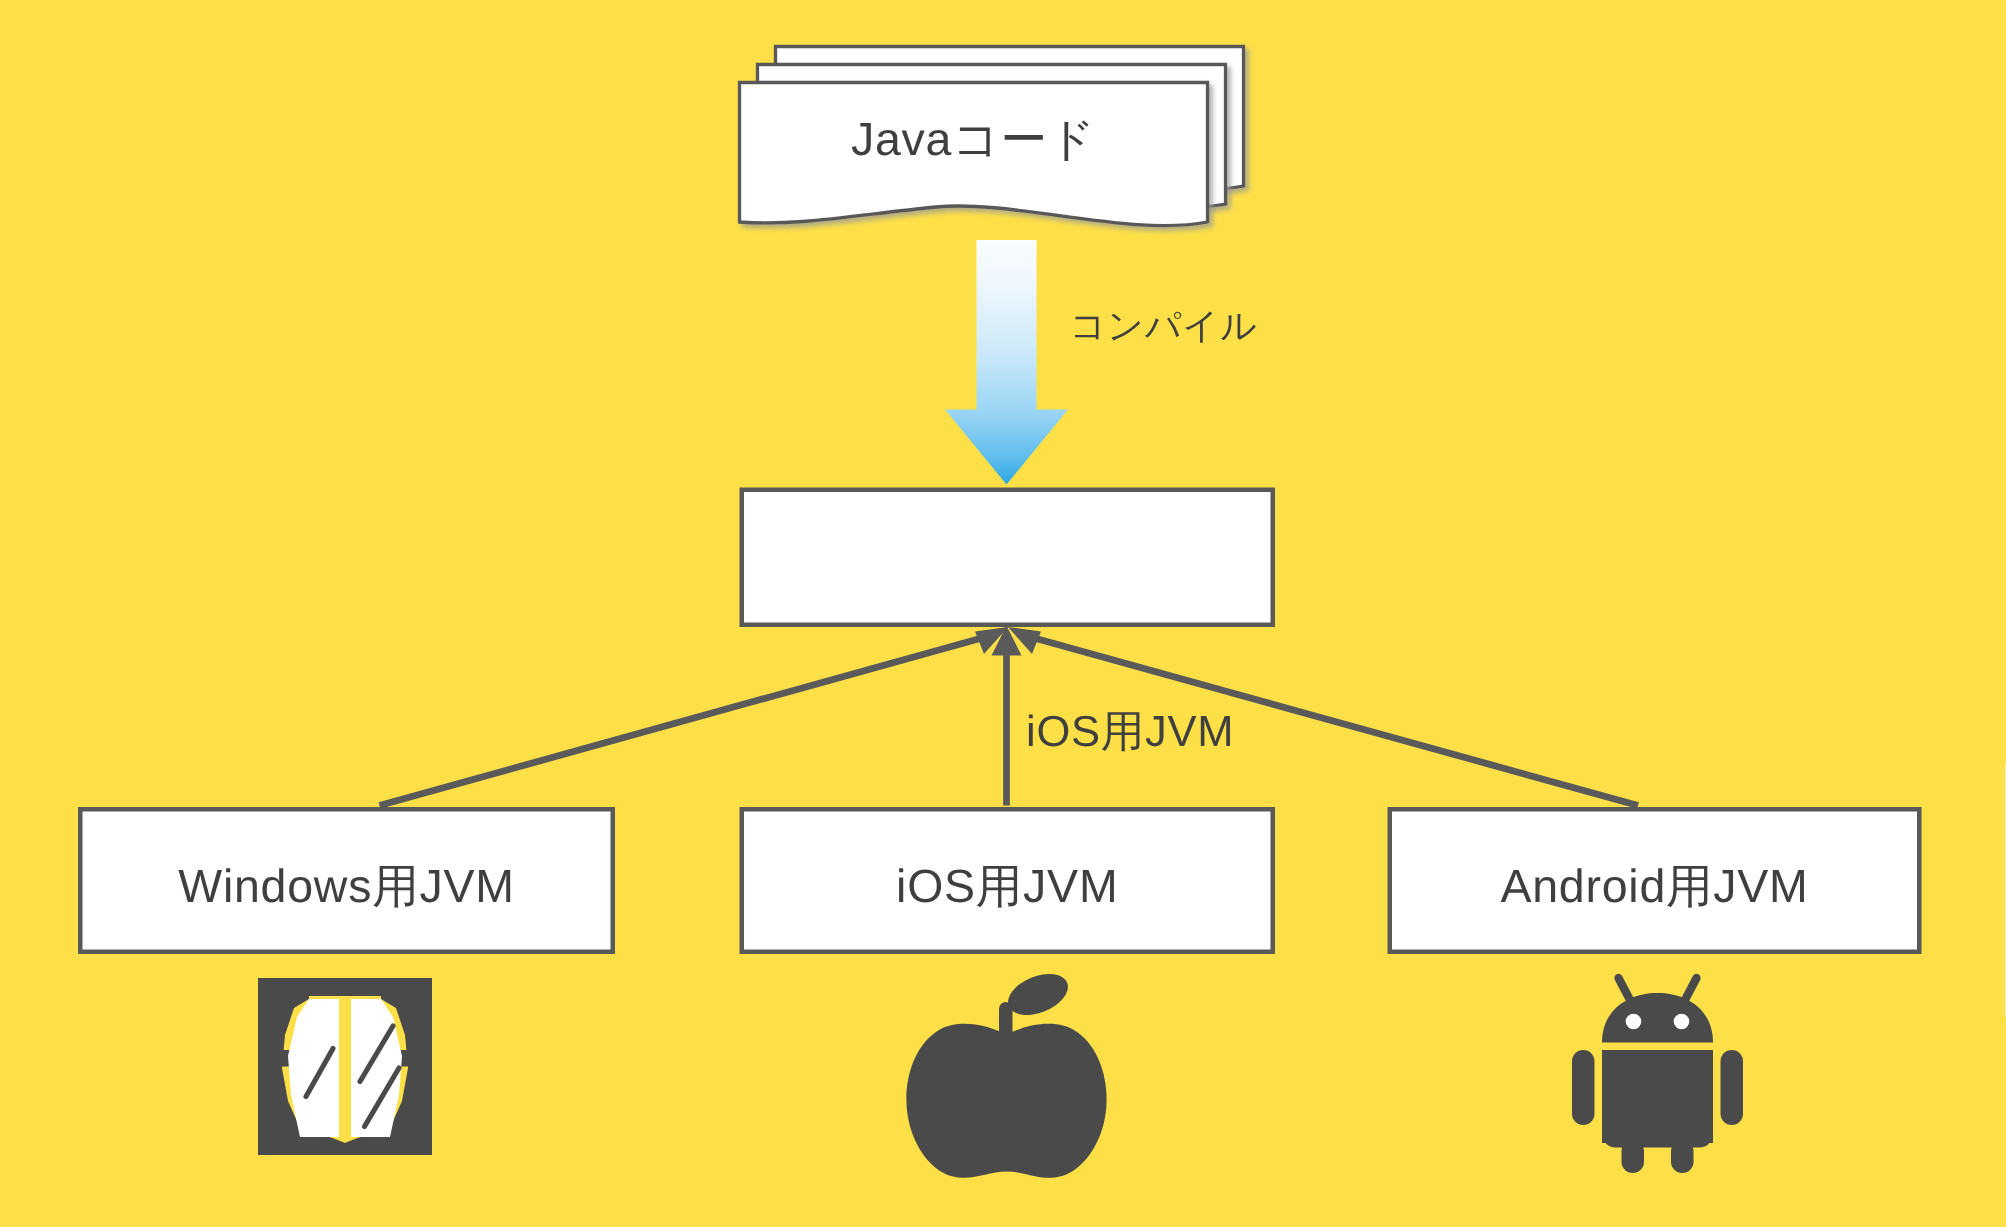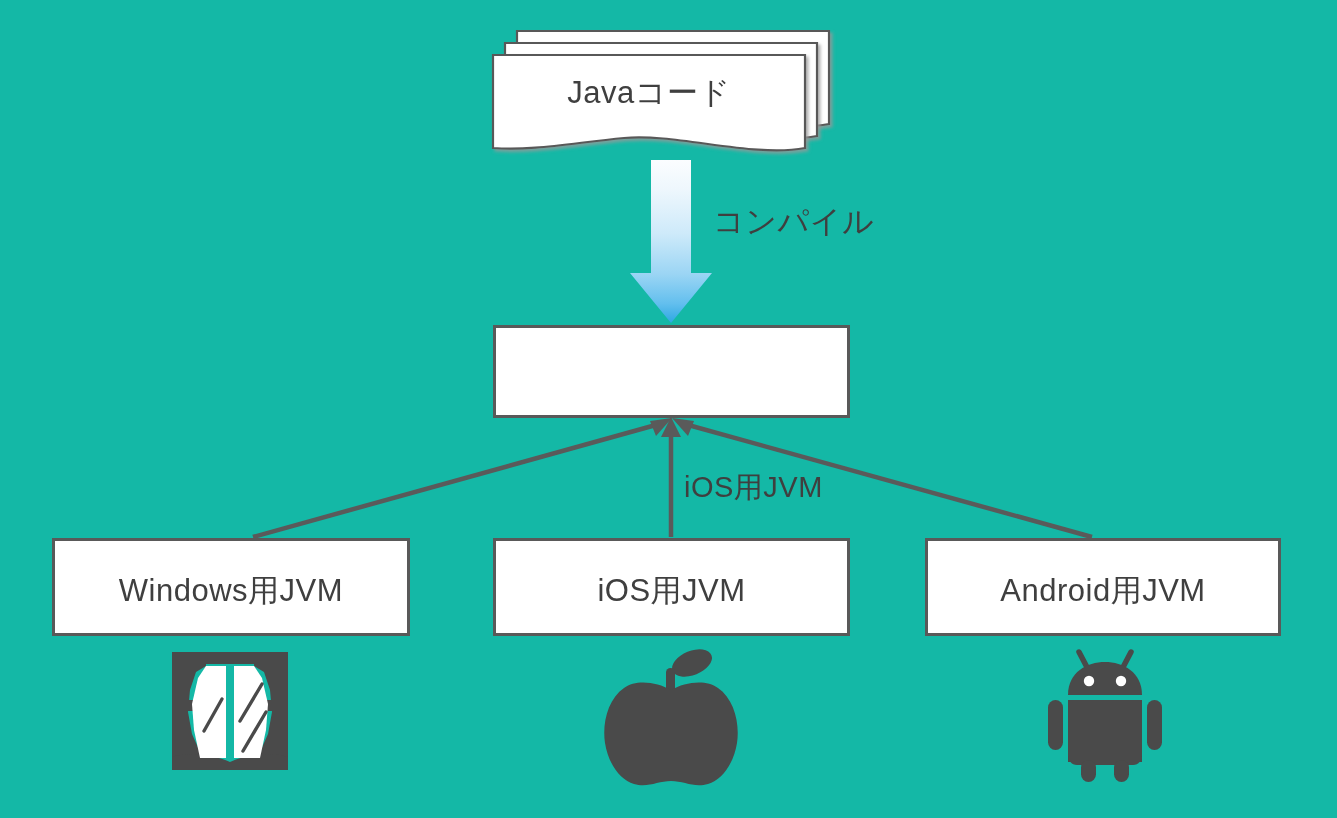--- a/index.html
+++ b/index.html
@@ -9,21 +9,21 @@
     background: #ffffff;
   }
   body {
     font-family: "Liberation Sans", "DejaVu Sans", sans-serif;
     color: #3f3f3f;
   }
   #canvas {
     position: relative;
     width: 1337px;
     height: 818px;
-    background: #14b8a6;
+    background: #fde047;
     overflow: hidden;
     text-decoration: underline;
   }
   .svg-layer {
     position: absolute;
     left: 0;
     top: 0;
     width: 1337px;
     height: 818px;
   }
@@ -39,21 +39,21 @@
   .lbl-doc {
     left: 493px;
     top: 72px;
     width: 312px;
     text-align: center;
     font-size: 31px;
   }
   .lbl-compile {
     left: 713px;
     top: 201px;
-    font-size: 31px;
+    font-size: 24px;
   }
   .lbl-class {
     left: 493px;
     top: 352px;
     width: 357px;
     text-align: center;
     font-size: 31px;
   }
   .lbl-load {
     left: 684px;

